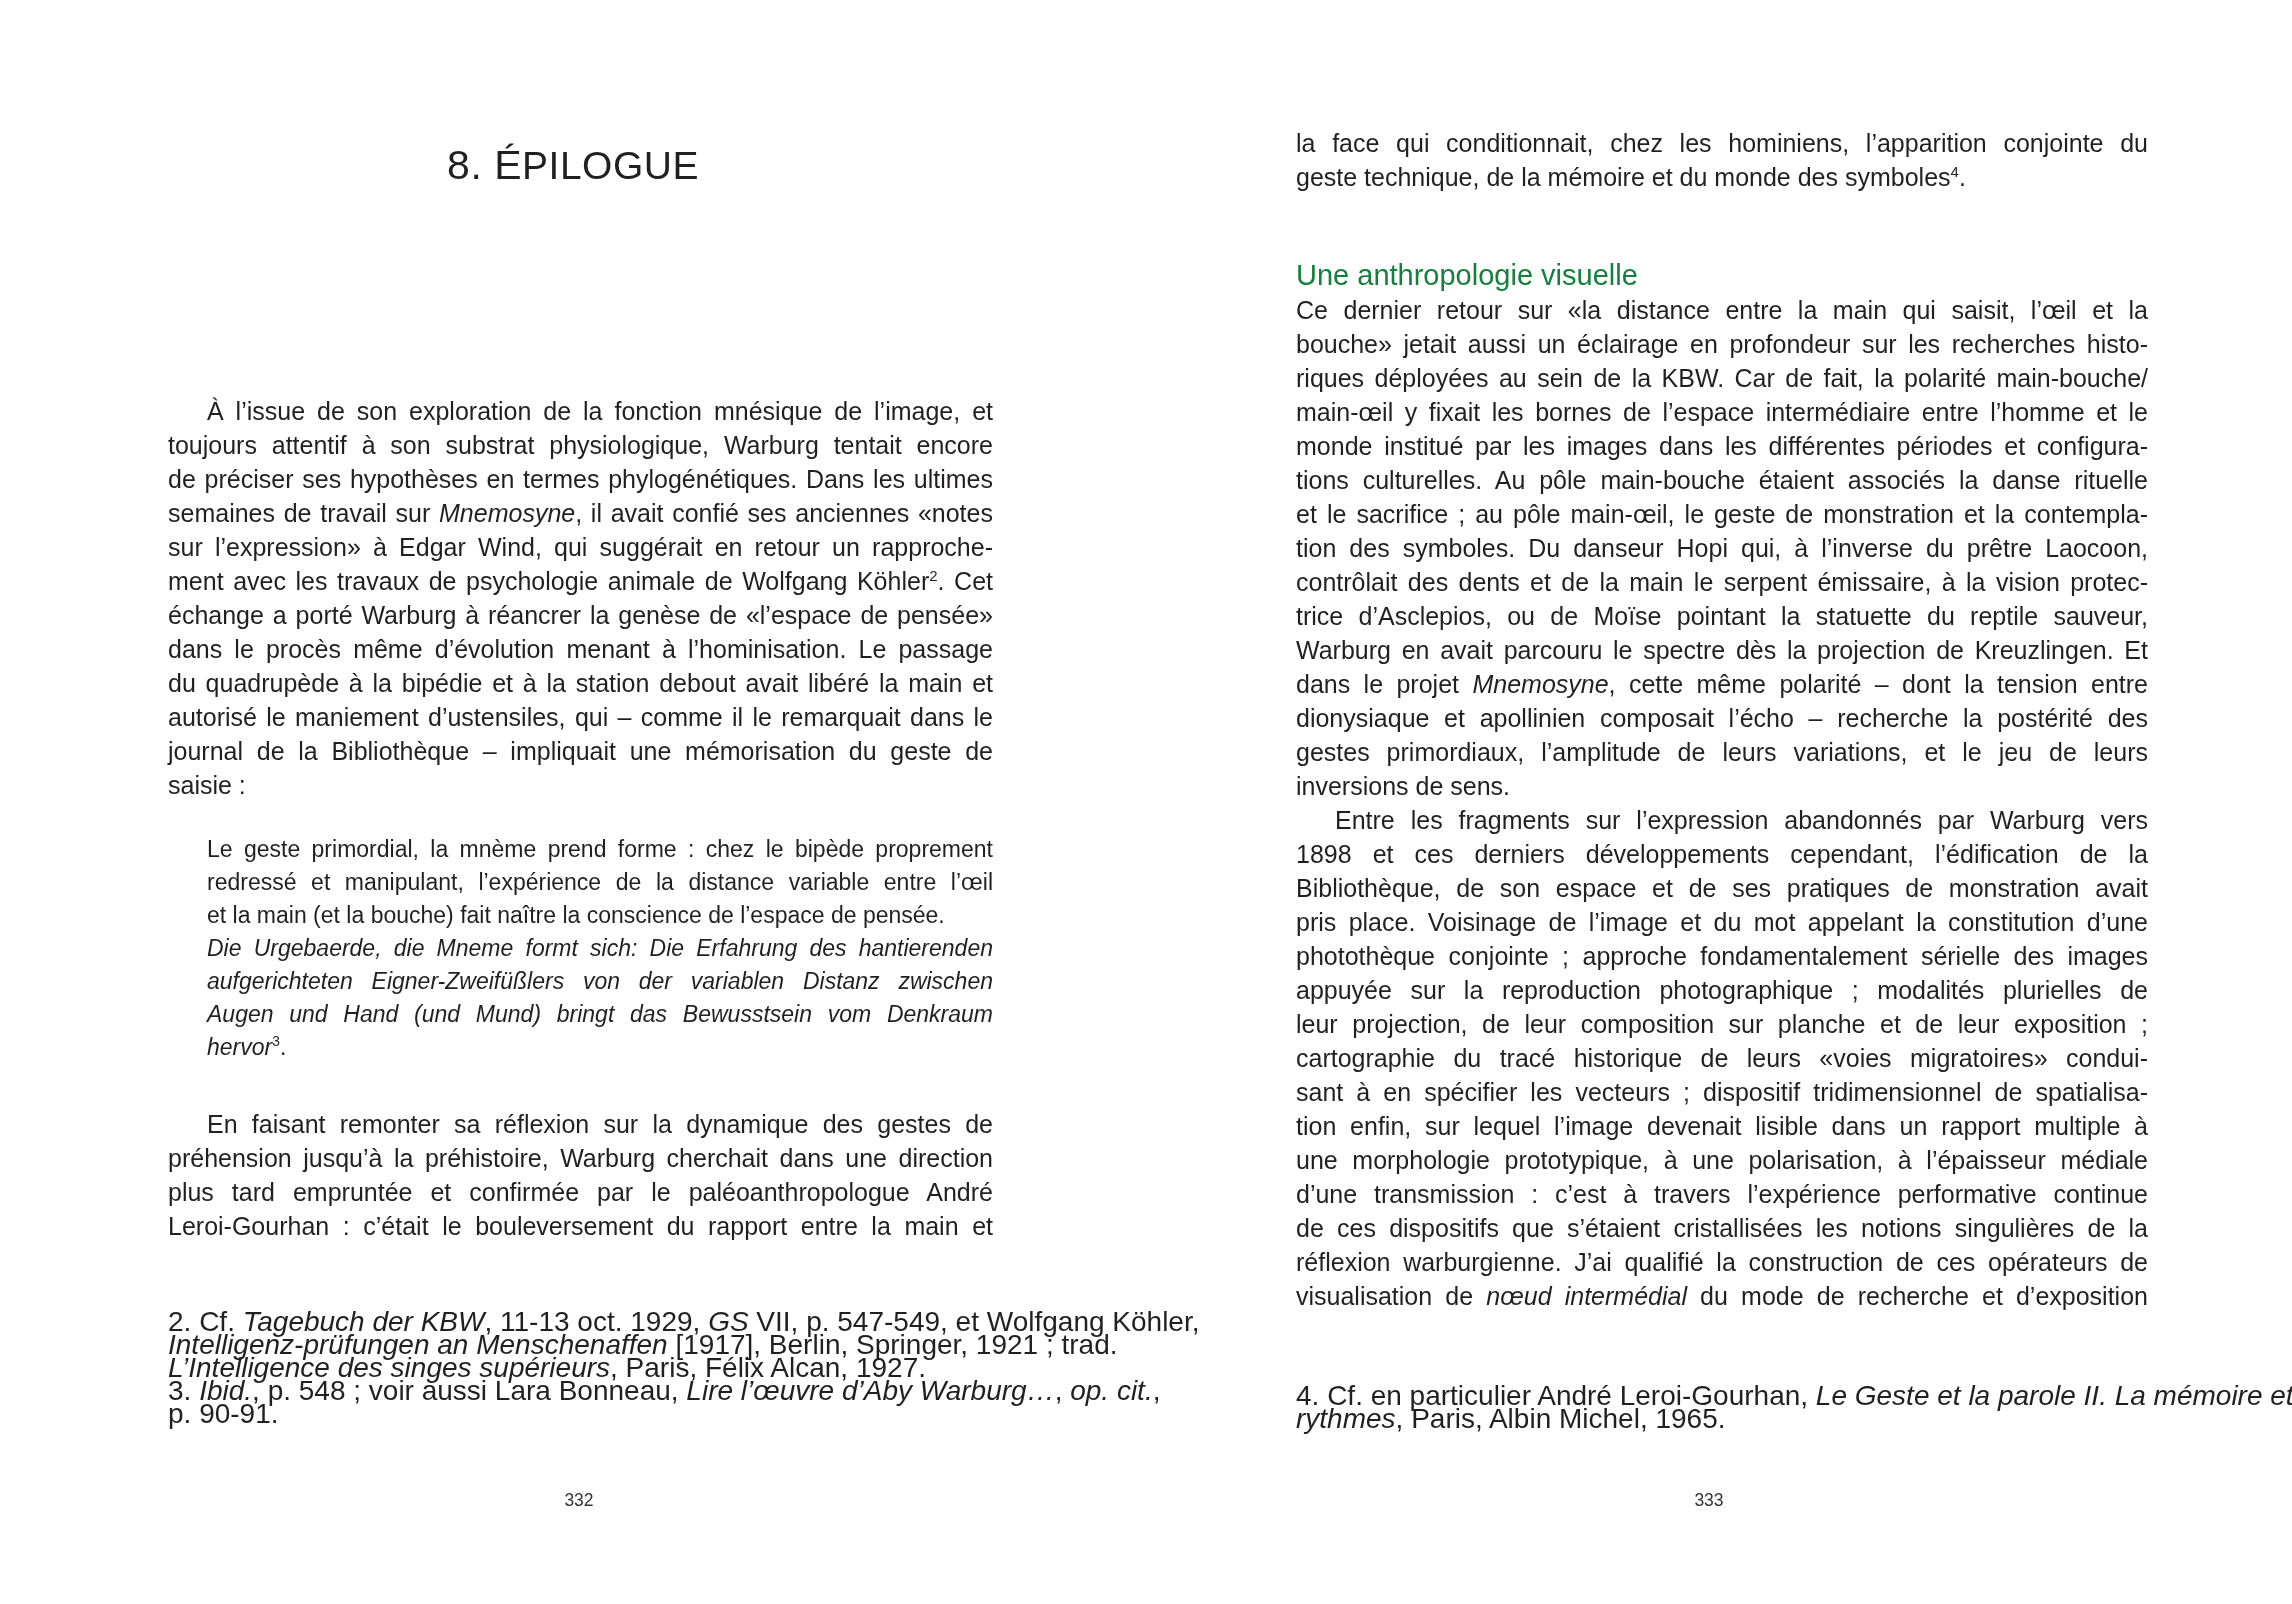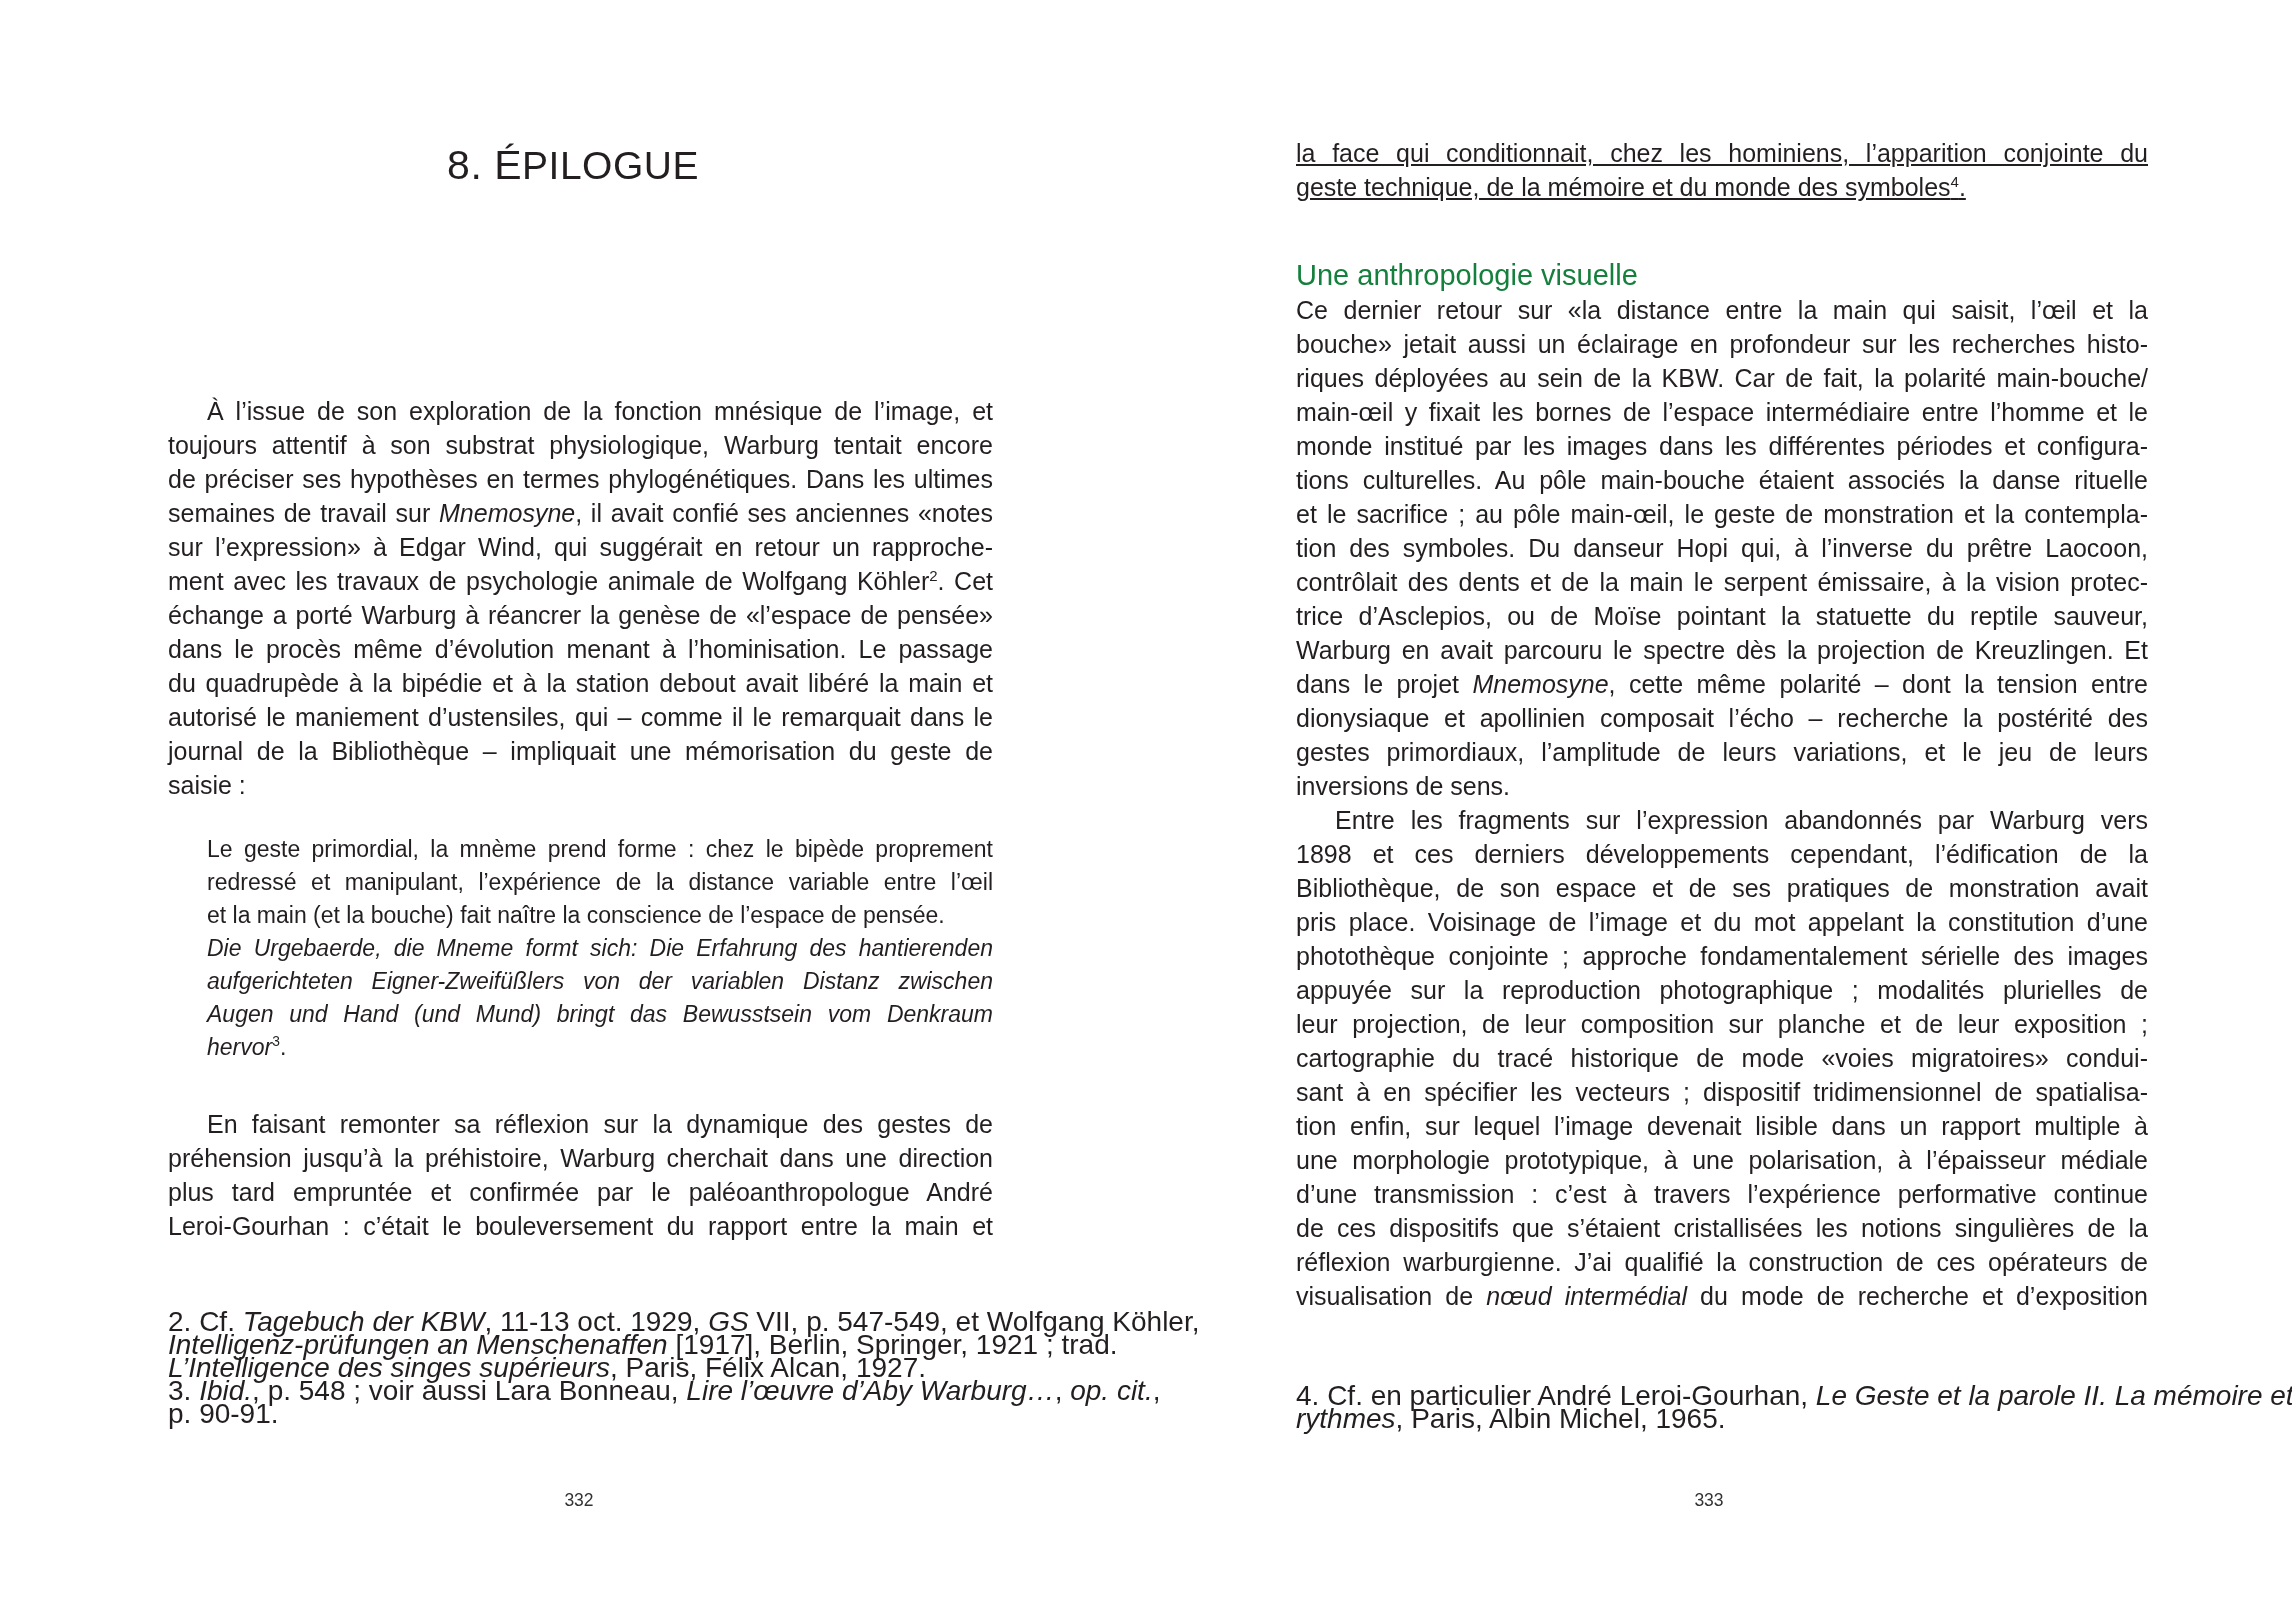--- a/index.html
+++ b/index.html
@@ -78,21 +78,21 @@
     <span class="line"><i>Intelligenz-prüfungen an Menschenaffen</i><span> [1917], Berlin, Springer, 1921 ; trad.</span></span>
     <span class="line last"><i>L’Intelligence des singes supérieurs</i><span>, Paris, Félix Alcan, 1927.</span></span>
     <span class="line"><span>3. </span><i>Ibid.</i><span>, p. 548 ; voir aussi Lara Bonneau, </span><i>Lire l’œuvre d’Aby Warburg…</i><span>, </span><i>op. cit.</i><span>,</span></span>
     <span class="line last">p. 90-91.</span>
   </div>
 
   <div class="folio">332</div>
 </div>
 
 <div class="page right">
-  <div class="col body" style="top:136px;text-decoration:underline;">
+  <div class="col body" style="top:126px;">
     <span class="line">la face qui conditionnait, chez les hominiens, l’apparition conjointe du</span>
     <span class="line last"><span>geste technique, de la mémoire et du monde des symboles</span><sup>4</sup><span>.</span></span>
   </div>
 
   <h2 class="section-heading" style="margin:0;font-weight:normal;">Une anthropologie visuelle</h2>
 
   <div class="col body" style="top:293px;">
     <span class="line">Ce dernier retour sur «la distance entre la main qui saisit, l’œil et la</span>
     <span class="line">bouche» jetait aussi un éclairage en profondeur sur les recherches histo-</span>
     <span class="line">riques déployées au sein de la KBW. Car de fait, la polarité main-bouche/</span>
@@ -108,21 +108,21 @@
     <span class="line">dionysiaque et apollinien composait l’écho – recherche la postérité des</span>
     <span class="line">gestes primordiaux, l’amplitude de leurs variations, et le jeu de leurs</span>
     <span class="line last">inversions de sens.</span>
     <span class="line"><span class="ind"></span><span>Entre les fragments sur l’expression abandonnés par Warburg vers</span></span>
     <span class="line">1898 et ces derniers développements cependant, l’édification de la</span>
     <span class="line">Bibliothèque, de son espace et de ses pratiques de monstration avait</span>
     <span class="line">pris place. Voisinage de l’image et du mot appelant la constitution d’une</span>
     <span class="line">photothèque conjointe ; approche fondamentalement sérielle des images</span>
     <span class="line">appuyée sur la reproduction photographique ; modalités plurielles de</span>
     <span class="line">leur projection, de leur composition sur planche et de leur exposition ;</span>
-    <span class="line">cartographie du tracé historique de mode «voies migratoires» condui-</span>
+    <span class="line">cartographie du tracé historique de leurs «voies migratoires» condui-</span>
     <span class="line">sant à en spécifier les vecteurs ; dispositif tridimensionnel de spatialisa-</span>
     <span class="line">tion enfin, sur lequel l’image devenait lisible dans un rapport multiple à</span>
     <span class="line">une morphologie prototypique, à une polarisation, à l’épaisseur médiale</span>
     <span class="line">d’une transmission : c’est à travers l’expérience performative continue</span>
     <span class="line">de ces dispositifs que s’étaient cristallisées les notions singulières de la</span>
     <span class="line">réflexion warburgienne. J’ai qualifié la construction de ces opérateurs de</span>
     <span class="line"><span>visualisation de </span><i>nœud intermédial</i><span> du mode de recherche et d’exposition</span></span>
   </div>
 
   <div class="col body footnotes" style="top:1384px;">

